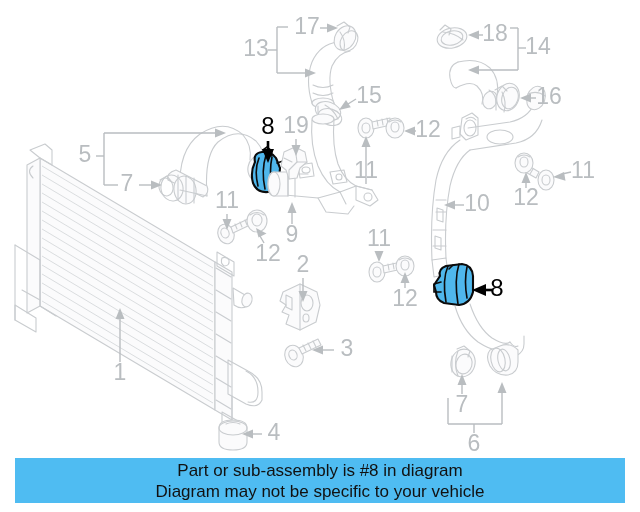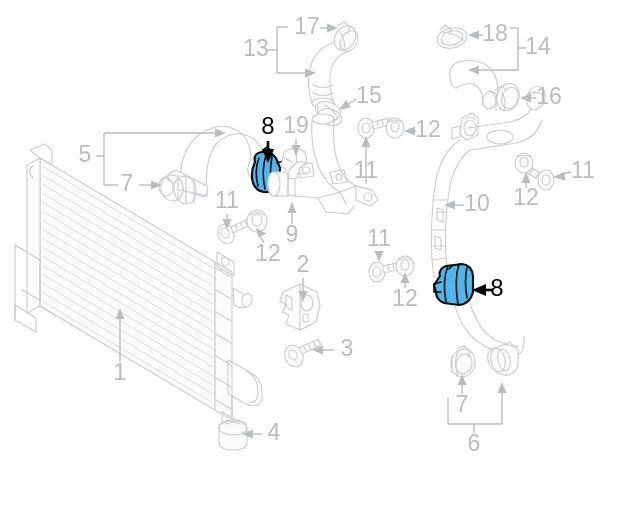--- a/index.html
+++ b/index.html
@@ -543,14 +543,18 @@
       <text class="lbl" x="538" y="48">14</text>
       <text class="lbl" x="369" y="97">15</text>
       <text class="lbl" x="549" y="98">16</text>
       <text class="lbl" x="307" y="28">17</text>
       <text class="lbl" x="495" y="35">18</text>
       <text class="lbl" x="296" y="127">19</text>
     </g>
 
   </svg>
 
+  <div id="footer-banner">
+    <div class="banner-line">Part or sub-assembly is #8 in diagram</div>
+    <div class="banner-line">Diagram may not be specific to your vehicle</div>
+  </div>
 
 </div>
 
 </body></html>

